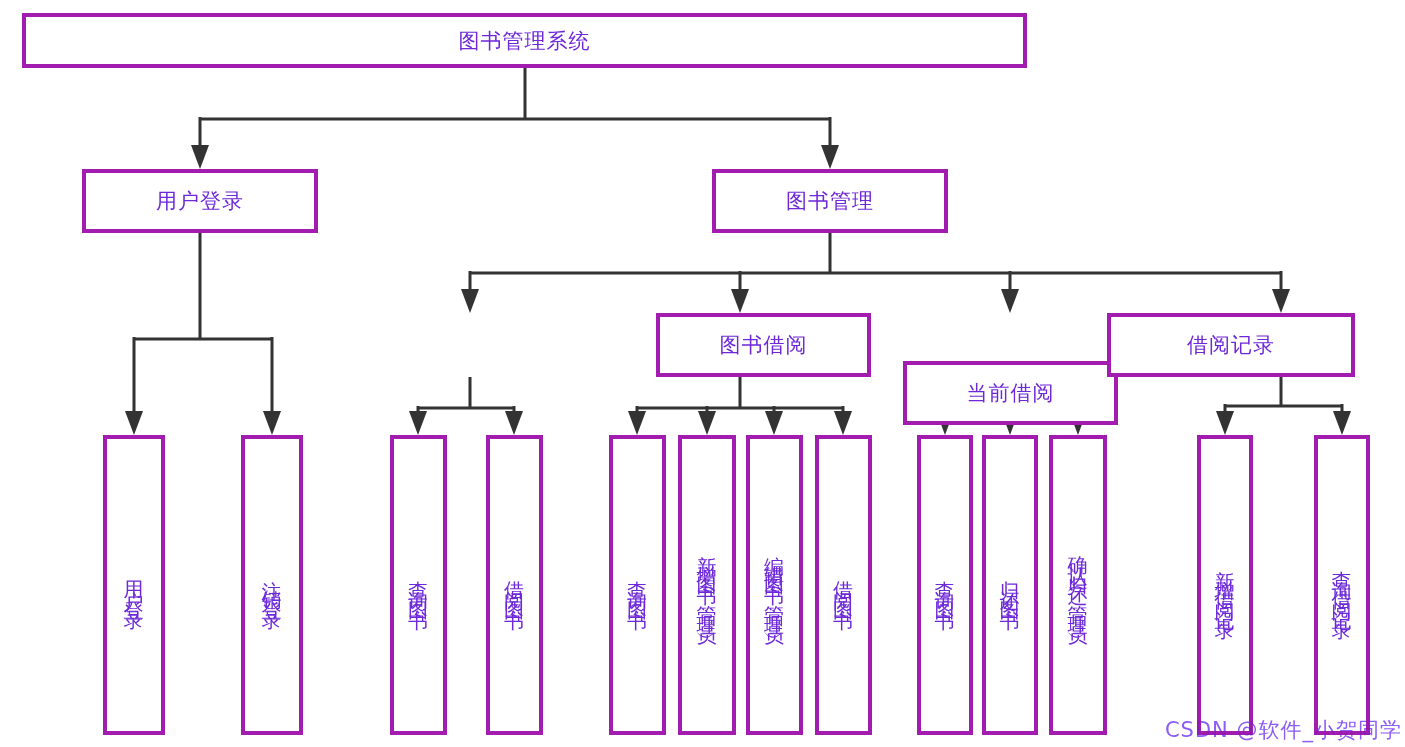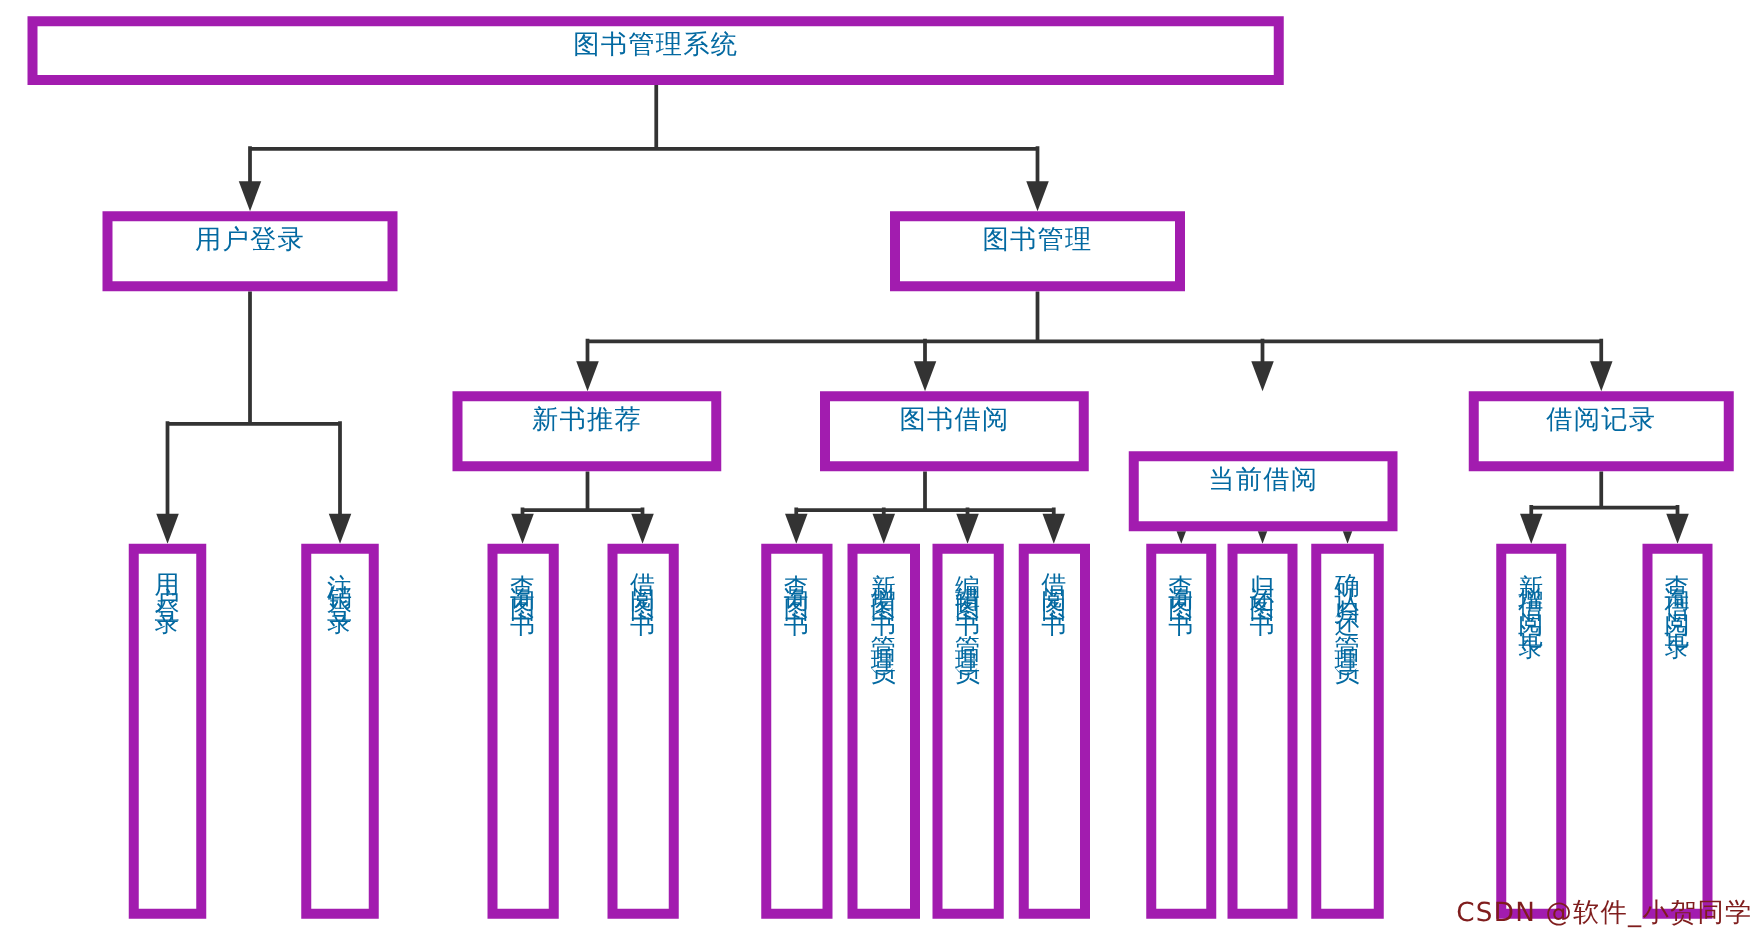--- a/index.html
+++ b/index.html
@@ -2,52 +2,52 @@
 <html><head>
 <meta charset="utf-8">
 <style>
   html,body{margin:0;padding:0;background:#ffffff;}
   .stage{
     position:relative;width:1405px;height:747px;background:#ffffff;
     font-family:"DejaVu Sans",sans-serif;overflow:hidden;
   }
   svg.wires{position:absolute;left:0;top:0;width:1405px;height:747px;pointer-events:none;}
   .box{
-    position:absolute;background:#ffffff;border:8px solid #a21caf;box-sizing:border-box;
-    display:flex;justify-content:center;color:#0369a1;
+    position:absolute;background:#ffffff;border:4px solid #a21caf;box-sizing:border-box;
+    display:flex;align-items:center;justify-content:center;color:#6d28d9;
   }
   .box.h .lbl{font-size:21px;letter-spacing:1px;white-space:nowrap;}
   .box.v .lbl{
     writing-mode:vertical-rl;text-orientation:mixed;
     font-size:20px;letter-spacing:10px;line-height:1;
   }
   
   #b-root{left:22px;top:13px;width:1005px;height:55px;}
   #b-user-login{left:82px;top:169px;width:236px;height:64px;}
   #b-book-mgmt{left:712px;top:169px;width:236px;height:64px;font-family:Liberation Serif, serif;}
   #b-new-book{left:362px;top:313px;width:215px;height:64px;}
   #b-book-borrow{left:633px;top:313px;width:215px;height:64px;margin-left:23px;}
   #b-current-borrow{left:903px;top:313px;width:215px;height:64px;margin-top:48px;}
-  #b-borrow-records{left:1175px;top:313px;width:212px;height:64px;}
+  #b-borrow-records{left:1107px;top:313px;width:248px;height:64px;}
   .leaf{top:435px;height:300px;}
   #l-user-login{left:103px;width:62px;}
   #l-logout{left:241px;width:62px;}
   #l-rec-query{left:390px;width:57px;}
   #l-rec-borrow{left:486px;width:57px;}
   #l-bb-query{left:609px;width:57px;}
   #l-bb-add{left:678px;width:58px;}
   #l-bb-edit{left:746px;width:57px;}
   #l-bb-borrow{left:815px;width:57px;}
   #l-cb-query{left:917px;width:56px;}
   #l-cb-return{left:982px;width:56px;}
   #l-cb-confirm{left:1049px;width:58px;}
   #l-br-add{left:1197px;width:56px;}
   #l-br-query{left:1314px;width:56px;}
   .watermark{
-    position:absolute;right:3px;bottom:3px;font-size:21px;color:#7f1d1d;
+    position:absolute;right:3px;bottom:3px;font-size:21px;color:#8b5cf6;
     letter-spacing:1px;mix-blend-mode:darken;white-space:nowrap;z-index:5;
   }
 </style>
 </head>
 <body>
 
 <div class="stage">
 
   <svg class="wires" viewBox="0 0 1405 747" aria-hidden="true">
     <g stroke="#333333" stroke-width="3" fill="none">
@@ -86,23 +86,20 @@
     <span class="lbl">图书管理系统</span>
   </div>
 
   <div class="box h" id="b-user-login">
     <span class="lbl">用户登录</span>
   </div>
   <div class="box h" id="b-book-mgmt">
     <span class="lbl">图书管理</span>
   </div>
 
-  <div class="box h" id="b-new-book">
-    <span class="lbl">新书推荐</span>
-  </div>
   <div class="box h" id="b-book-borrow">
     <span class="lbl">图书借阅</span>
   </div>
   <div class="box h" id="b-current-borrow">
     <span class="lbl">当前借阅</span>
   </div>
   <div class="box h" id="b-borrow-records">
     <span class="lbl">借阅记录</span>
   </div>
 

